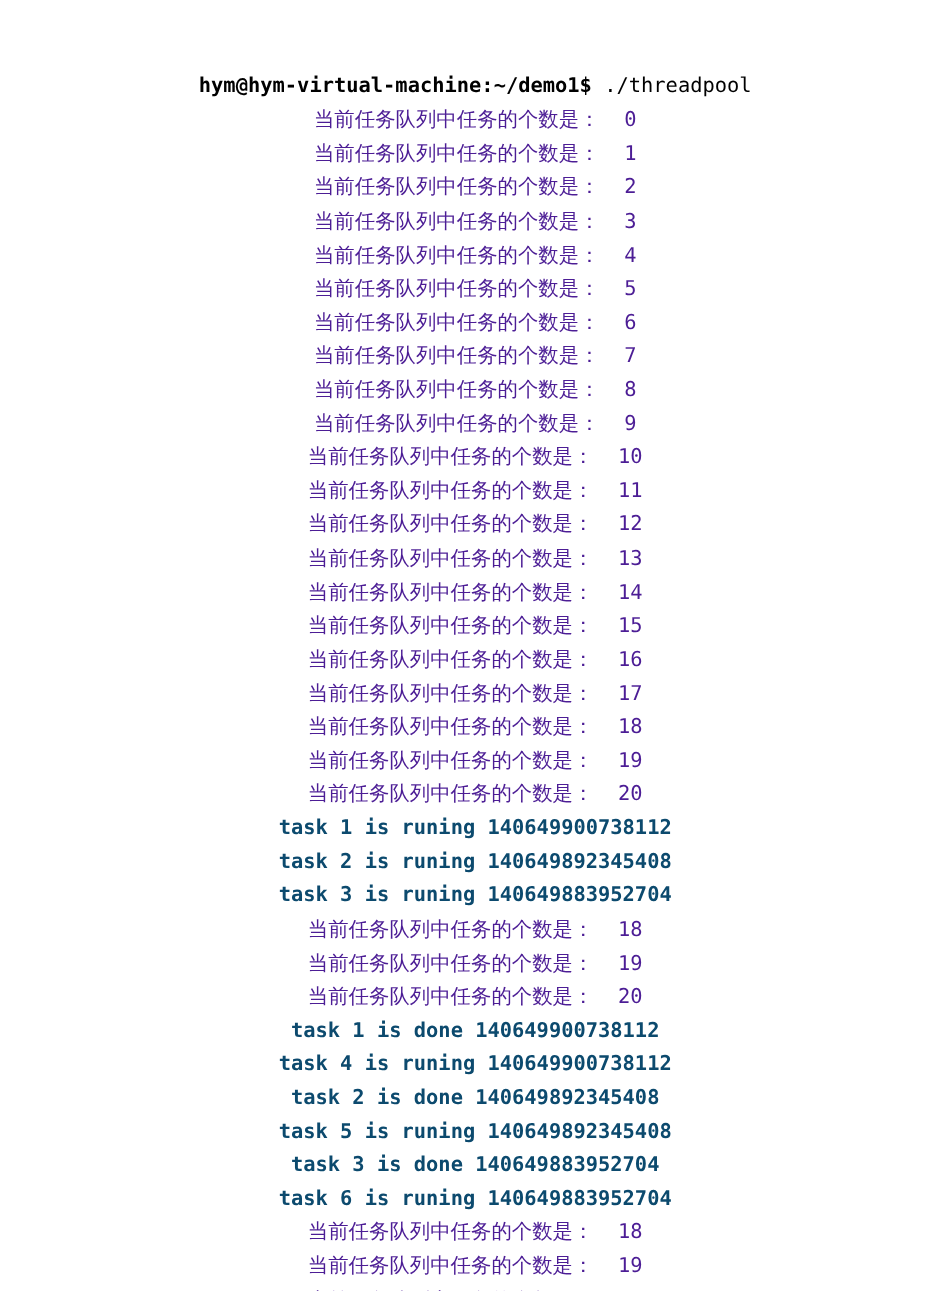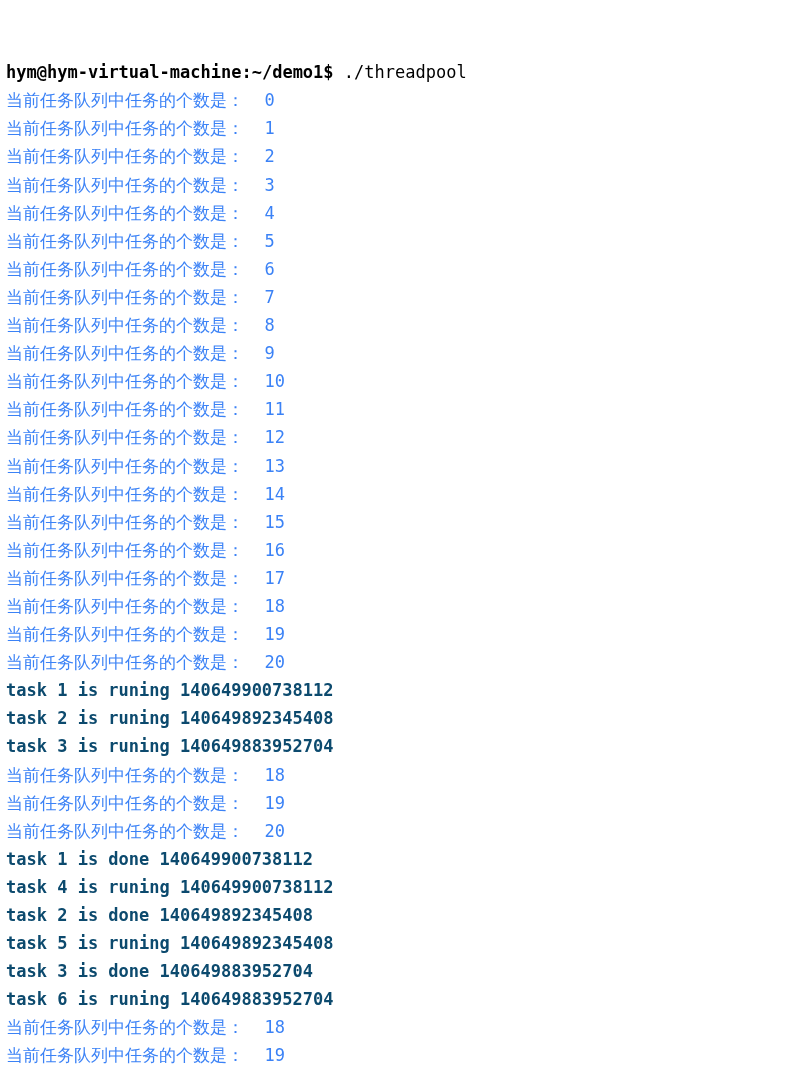--- a/index.html
+++ b/index.html
@@ -9,29 +9,29 @@
     background: #ffffff;
   }
   .terminal {
     font-family: "DejaVu Sans Mono", "Consolas", "Menlo", monospace;
     font-size: 17px;
     line-height: 28.1px;
     color: #000000;
     padding: 2px 6px 6px 6px;
     white-space: pre;
   }
-  .line { display:block; }
+  .line { display:block;text-align:center; }
   .prompt-user { color:#000; font-weight:600; }
   .prompt-sep  { color:#000; font-weight:600; }
   .prompt-host { color:#000; font-weight:600; }
   .prompt-col  { color:#000; font-weight:600; }
   .prompt-path { color:#000; font-weight:600; }
   .prompt-doll { color:#000; font-weight:600; }
   .cmd         { color:#000; }
-  .queue-line  { color:#3b82f6; font-weight:400; }
+  .queue-line  { color:#4c1d95; font-weight:400; }
   .status-line { color:#0c4a6e; font-weight:700; }
   .num { display:inline-block; }
 </style>
 </head>
 <body>
 
 <div class="terminal">
   <span class="line"><span class="prompt-user">hym</span><span class="prompt-sep">@</span><span class="prompt-host">hym-virtual-machine</span><span class="prompt-col">:</span><span class="prompt-path">~/demo1</span><span class="prompt-doll">$</span><span class="cmd"> ./threadpool</span></span><div id="lines-host"><span class="line queue-line"><span>当前任务队列中任务的个数是：  </span><span class="num">0</span></span><span class="line queue-line"><span>当前任务队列中任务的个数是：  </span><span class="num">1</span></span><span class="line queue-line"><span>当前任务队列中任务的个数是：  </span><span class="num">2</span></span><span class="line queue-line"><span>当前任务队列中任务的个数是：  </span><span class="num">3</span></span><span class="line queue-line"><span>当前任务队列中任务的个数是：  </span><span class="num">4</span></span><span class="line queue-line"><span>当前任务队列中任务的个数是：  </span><span class="num">5</span></span><span class="line queue-line"><span>当前任务队列中任务的个数是：  </span><span class="num">6</span></span><span class="line queue-line"><span>当前任务队列中任务的个数是：  </span><span class="num">7</span></span><span class="line queue-line"><span>当前任务队列中任务的个数是：  </span><span class="num">8</span></span><span class="line queue-line"><span>当前任务队列中任务的个数是：  </span><span class="num">9</span></span><span class="line queue-line"><span>当前任务队列中任务的个数是：  </span><span class="num">10</span></span><span class="line queue-line"><span>当前任务队列中任务的个数是：  </span><span class="num">11</span></span><span class="line queue-line"><span>当前任务队列中任务的个数是：  </span><span class="num">12</span></span><span class="line queue-line"><span>当前任务队列中任务的个数是：  </span><span class="num">13</span></span><span class="line queue-line"><span>当前任务队列中任务的个数是：  </span><span class="num">14</span></span><span class="line queue-line"><span>当前任务队列中任务的个数是：  </span><span class="num">15</span></span><span class="line queue-line"><span>当前任务队列中任务的个数是：  </span><span class="num">16</span></span><span class="line queue-line"><span>当前任务队列中任务的个数是：  </span><span class="num">17</span></span><span class="line queue-line"><span>当前任务队列中任务的个数是：  </span><span class="num">18</span></span><span class="line queue-line"><span>当前任务队列中任务的个数是：  </span><span class="num">19</span></span><span class="line queue-line"><span>当前任务队列中任务的个数是：  </span><span class="num">20</span></span><span class="line status-line"><span>task 1 is runing 140649900738112</span></span><span class="line status-line"><span>task 2 is runing 140649892345408</span></span><span class="line status-line"><span>task 3 is runing 140649883952704</span></span><span class="line queue-line"><span>当前任务队列中任务的个数是：  </span><span class="num">18</span></span><span class="line queue-line"><span>当前任务队列中任务的个数是：  </span><span class="num">19</span></span><span class="line queue-line"><span>当前任务队列中任务的个数是：  </span><span class="num">20</span></span><span class="line status-line"><span>task 1 is done 140649900738112</span></span><span class="line status-line"><span>task 4 is runing 140649900738112</span></span><span class="line status-line"><span>task 2 is done 140649892345408</span></span><span class="line status-line"><span>task 5 is runing 140649892345408</span></span><span class="line status-line"><span>task 3 is done 140649883952704</span></span><span class="line status-line"><span>task 6 is runing 140649883952704</span></span><span class="line queue-line"><span>当前任务队列中任务的个数是：  </span><span class="num">18</span></span><span class="line queue-line"><span>当前任务队列中任务的个数是：  </span><span class="num">19</span></span><span class="line queue-line"><span>当前任务队列中任务的个数是：  </span><span class="num">20</span></span></div>
 </div>
 

